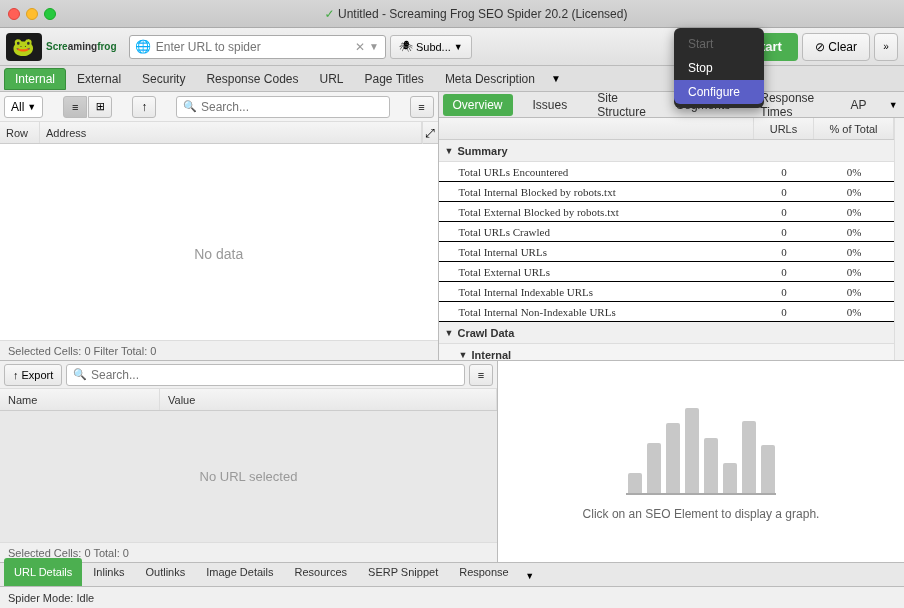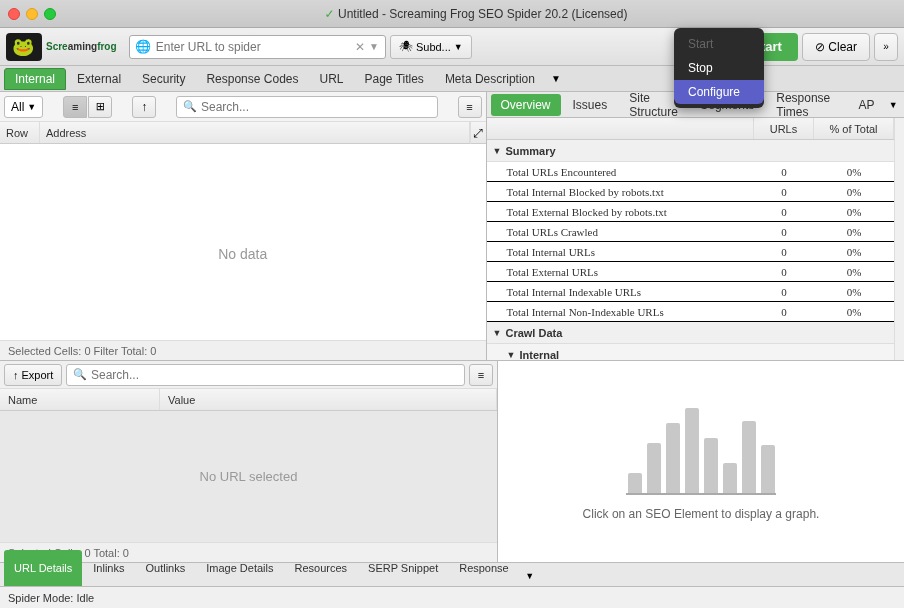--- a/index.html
+++ b/index.html
@@ -61,21 +61,21 @@
     .th { padding: 0 6px; display: flex; align-items: center; font-size: 11px; color: #333; font-weight: 500; border-right: 1px solid #ddd; cursor: pointer; }
     .th-row { width: 40px; }
     .th-address { flex: 1; }
     .no-data { flex: 1; display: flex; align-items: center; justify-content: center; color: #999; font-size: 14px; height: 220px; }
     .status-bar { height: 20px; background: #f0f0f0; border-top: 1px solid #ddd; display: flex; align-items: center; padding: 0 8px; font-size: 11px; color: #666; }
 
     
     #right-panel { flex: 1; display: flex; flex-direction: column; background: white; }
     
     
-    #overview-tabs { display: flex; align-items: center; height: 26px; background: #e8e8e8; border-bottom: 1px solid #bbb; padding: 0 4px; gap: 2px; }
+    #overview-tabs { display: flex; align-items: center; height: 26px; background: #e8e8e8; border-bottom: 1px solid #bbb; padding: 0 4px; gap: 10px; }
     .overview-tab { height: 22px; padding: 0 10px; font-size: 12px; cursor: pointer; display: flex; align-items: center; border-radius: 3px 3px 0 0; color: #333; }
     .overview-tab.active { background: #4caf50; color: white; border-radius: 3px; }
     .grid-header { display: flex; height: 22px; background: linear-gradient(to bottom, #f5f5f5, #e8e8e8); border-bottom: 1px solid #ccc; position: sticky; top: 0; }
     .gh { padding: 0 6px; display: flex; align-items: center; font-size: 11px; color: #333; font-weight: 500; border-right: 1px solid #ddd; }
     .gh-name { flex: 1; }
     .gh-urls { width: 60px; justify-content: center; }
     .gh-pct { width: 80px; justify-content: center; }
     
     .grid-section-header { display: flex; align-items: center; height: 22px; background: #f0f0f0; border-bottom: 1px solid #ddd; padding: 0 6px; font-size: 11px; font-weight: 600; color: #333; cursor: pointer; }
     .grid-section-header .arrow { margin-right: 4px; font-size: 9px; }
@@ -92,21 +92,21 @@
     
     #bottom-toolbar { height: 28px; background: #f0f0f0; border-bottom: 1px solid #ddd; display: flex; align-items: center; padding: 0 4px; gap: 4px; }
     .export-btn { height: 22px; padding: 0 8px; background: linear-gradient(to bottom, #f8f8f8, #e8e8e8); border: 1px solid #bbb; border-radius: 3px; font-size: 11px; cursor: pointer; display: flex; align-items: center; gap: 3px; }
     .bottom-header { display: flex; height: 22px; background: linear-gradient(to bottom, #f5f5f5, #e8e8e8); border-bottom: 1px solid #ccc; }
     .bh { padding: 0 8px; display: flex; align-items: center; font-size: 11px; font-weight: 500; color: #333; border-right: 1px solid #ddd; }
     .bh-name { width: 160px; }
     .bh-value { flex: 1; }
     .no-url { flex: 1; display: flex; align-items: center; justify-content: center; color: #999; font-size: 13px; }
     
     #bottom-tabs { height: 24px; background: #e8e8e8; border-top: 1px solid #bbb; display: flex; align-items: flex-end; padding: 0 4px; gap: 1px; }
-    .bottom-tab { height: 36px; padding: 0 10px; font-size: 11px; cursor: pointer; display: flex; align-items: center; border-radius: 3px 3px 0 0; color: #333; }
+    .bottom-tab { height: 28px; padding: 0 10px; font-size: 11px; cursor: pointer; display: flex; align-items: center; border-radius: 3px 3px 0 0; color: #333; }
     .bottom-tab.active { background: #4caf50; color: white; }
     .bottom-tab-more { width: 20px; height: 20px; display: flex; align-items: center; justify-content: center; font-size: 9px; cursor: pointer; }
 
     
     #status-bar { height: 22px; background: #f0f0f0; border-top: 1px solid #bbb; display: flex; align-items: center; padding: 0 8px; font-size: 11px; color: #333; }
 
     
     .grid-scroll { overflow-y: auto; max-height: 280px; }
 
     .green-play { color: white; font-size: 12px; }

